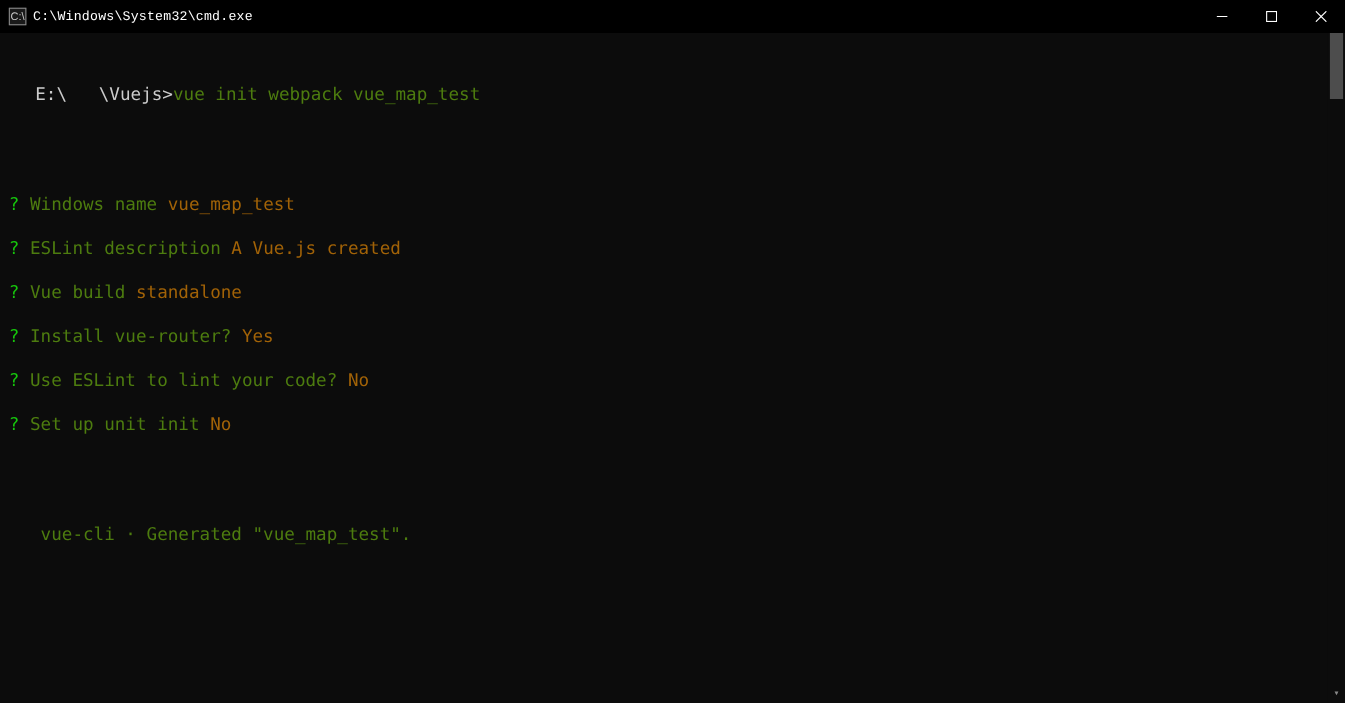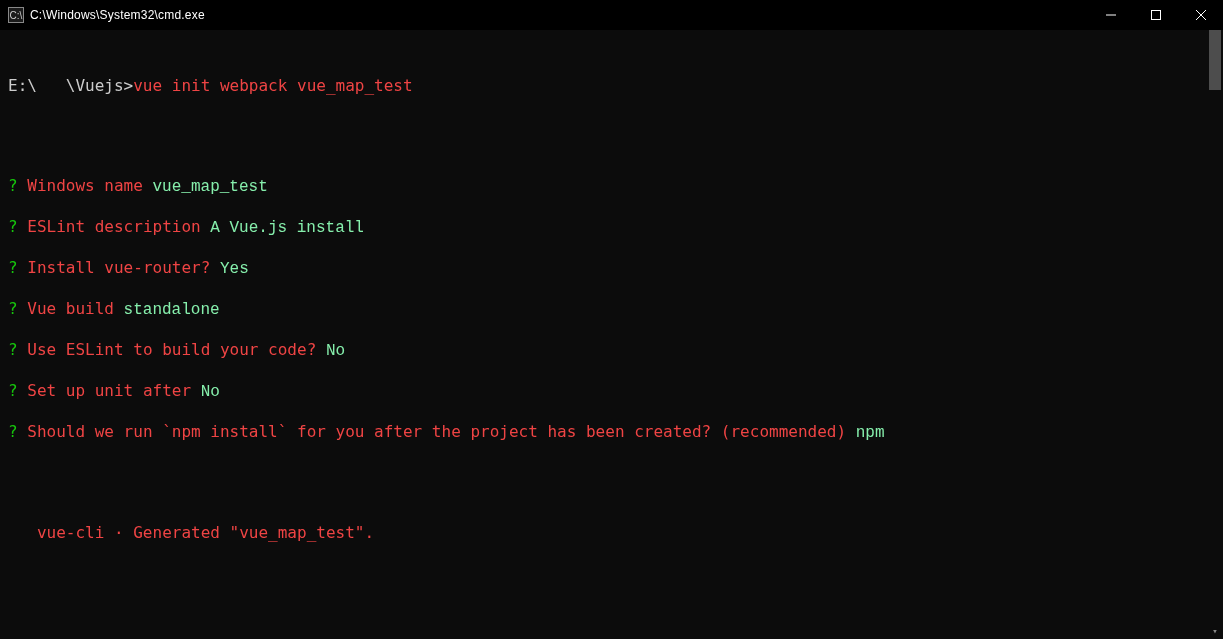--- a/index.html
+++ b/index.html
@@ -27,43 +27,43 @@
       height: 16px;
       margin-right: 6px;
       display: inline-flex;
       align-items: center;
       justify-content: center;
       font-size: 10px;
       color: #ccc;
       border: 1px solid #888;
       background: #1a1a1a;
     }
-    .title-text { flex: 1; letter-spacing: 0.2px; }
+    .title-text { flex: 1; letter-spacing: 0.2px; font-family: Liberation Mono, monospace; }
     .win-controls { display: flex; height: 100%; }
     .win-btn {
       width: 45px;
       height: 30px;
       display: flex;
       align-items: center;
       justify-content: center;
       color: #fff;
     }
     .win-btn svg { width: 10px; height: 10px; }
     .terminal {
       padding: 6px 8px 0 8px;
       color: #cccccc;
       line-height: 20px;
       white-space: pre;
       letter-spacing: 0px;
     }
     .row { white-space: pre-wrap; word-break: break-all; }
-    .prompt-path { color: #cccccc; }
-    .cyan { color: #86efac; font-family: Liberation Mono, monospace; }
+    .prompt-path { color: #cccccc; margin-left: 24px; }
+    .cyan { color: #a16207; }
     .green { color: #16c60c; }
-    .white { color: #ef4444; }
+    .white { color: #4d7c0f; }
     .scrollbar {
       position: absolute;
       right: 0;
       top: 30px;
       width: 16px;
       bottom: 0;
       background: #0c0c0c;
     }
     .scrollbar-thumb {
       position: absolute;
@@ -112,26 +112,25 @@
     </div>
   </div>
 </div>
 
 <div class="terminal">
 
 <div class="row"><span class="prompt-path">E:\   \Vuejs&gt;</span><span class="white">vue init webpack vue_map_test</span></div>
 <div class="row">&nbsp;</div>
 
 <div class="row"><span class="green sp">?</span> <span class="white sp">Windows name </span><span class="cyan sp">vue_map_test</span></div>
-<div class="row"><span class="green sp">?</span> <span class="white sp">ESLint description </span><span class="cyan sp">A Vue.js install</span></div>
+<div class="row"><span class="green sp">?</span> <span class="white sp">ESLint description </span><span class="cyan sp">A Vue.js created</span></div>
+<div class="row"><span class="green sp">?</span> <span class="white sp">Vue build </span><span class="cyan sp">standalone</span></div>
 <div class="row"><span class="green sp">?</span> <span class="white sp">Install vue-router? </span><span class="cyan sp">Yes</span></div>
-<div class="row"><span class="green sp">?</span> <span class="white sp">Vue build </span><span class="cyan sp">standalone</span></div>
-<div class="row"><span class="green sp">?</span> <span class="white sp">Use ESLint to build your code? </span><span class="cyan sp">No</span></div>
-<div class="row"><span class="green sp">?</span> <span class="white sp">Set up unit after </span><span class="cyan sp">No</span></div>
-<div class="row"><span class="green sp">?</span> <span class="white sp">Should we run `npm install` for you after the project has been created? (recommended) </span><span class="cyan sp">npm</span></div>
+<div class="row"><span class="green sp">?</span> <span class="white sp">Use ESLint to lint your code? </span><span class="cyan sp">No</span></div>
+<div class="row"><span class="green sp">?</span> <span class="white sp">Set up unit init </span><span class="cyan sp">No</span></div>
 <div class="row">&nbsp;</div>
 
 <div class="row"><span class="white sp">   vue-cli · Generated </span><span class="white sp">"vue_map_test".</span></div>
 <div class="row">&nbsp;</div>
 
 
 
 
 
 

